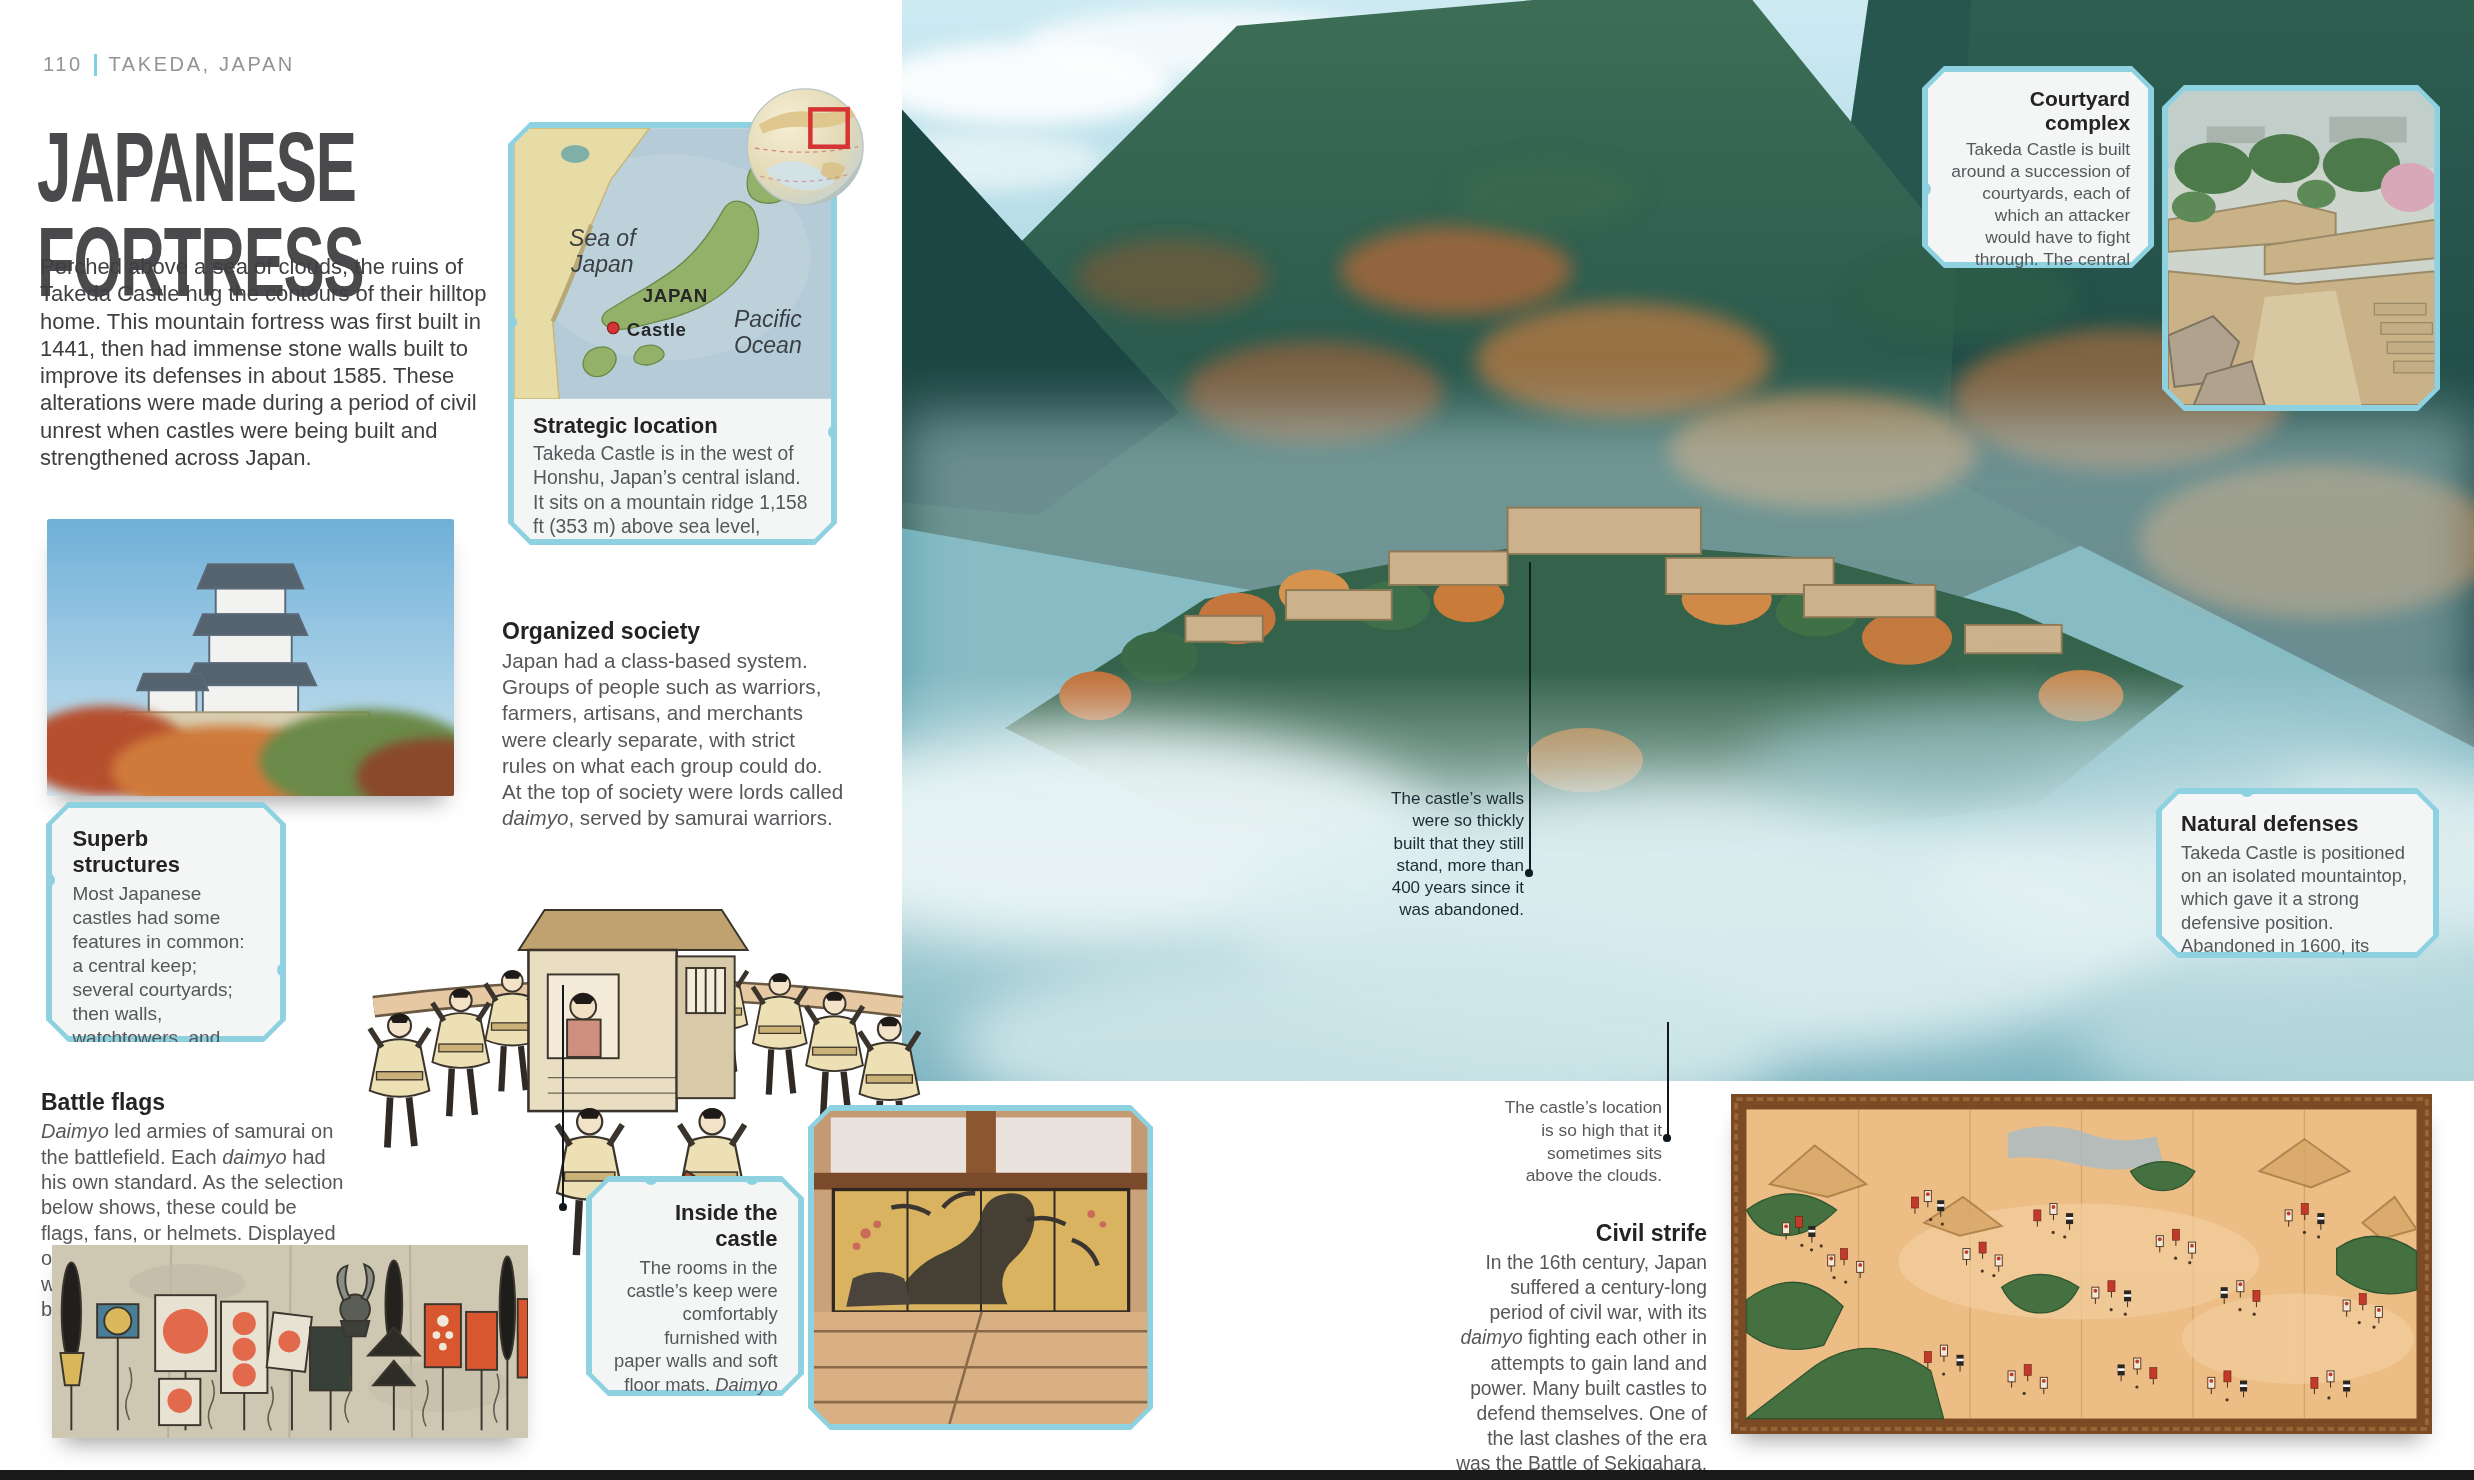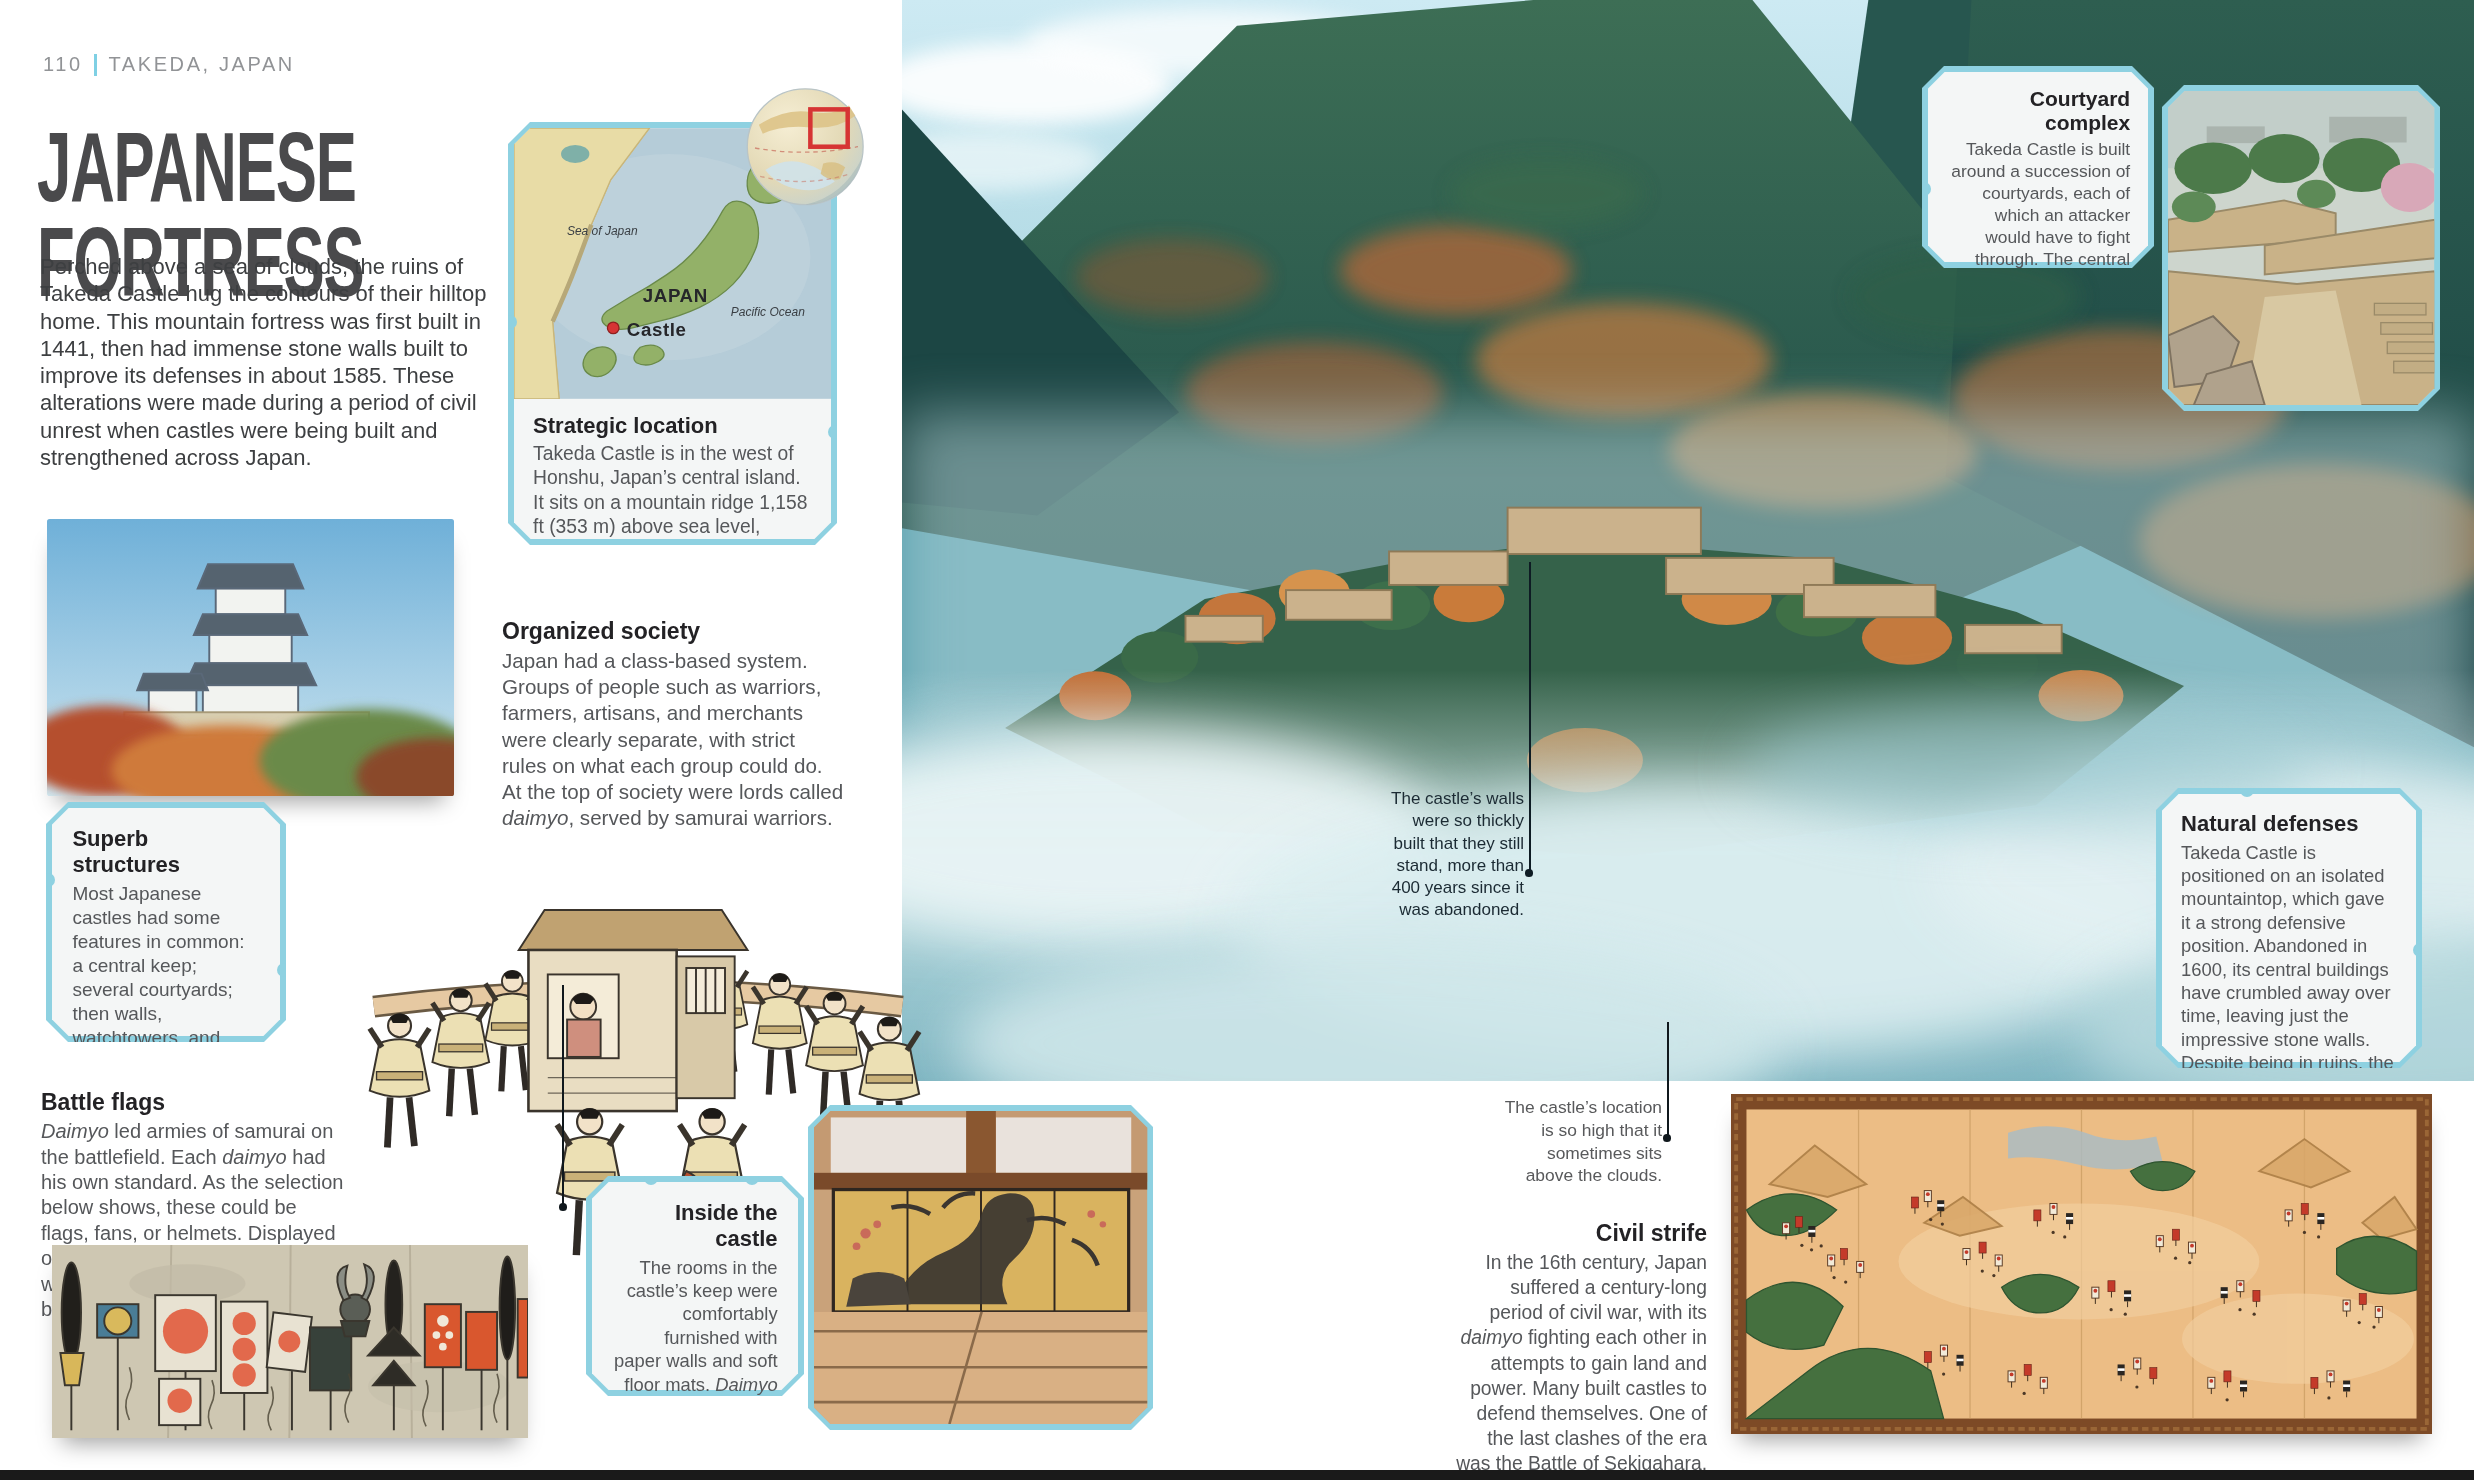--- a/index.html
+++ b/index.html
@@ -33,21 +33,21 @@
   
   .anno{position:absolute;font-size:17.4px;line-height:1.31;color:#58595b;z-index:6;}
   .anno.dark{color:#1b2a33;font-size:17px;}
   .leader{position:absolute;width:1.9px;background:#10181d;z-index:6;}
   .leader-dot{position:absolute;width:7.7px;height:7.7px;border-radius:50%;background:#10181d;z-index:6;}
 
   .shadowed{box-shadow:0 15.5px 22px -10.3px rgba(0,0,0,.38);}
   .footer-bar{position:absolute;left:0;right:0;bottom:0;height:11px;background:#1a1a1a;z-index:9;}
 
   .maplabel{position:absolute;color:#3a3f44;z-index:4;}
-  .maplabel.ital{font-style:italic;font-size:12px;text-align:center;line-height:1.15;}
+  .maplabel.ital{font-style:italic;font-size:23px;text-align:center;line-height:1.15;}
   .maplabel.bold{font-weight:700;font-size:18.7px;letter-spacing:0.6px;color:#26262a;}
 </style>
 </head>
 <body>
 
 <div id="page">
 
   <div style="position:absolute;left:902px;top:0;width:1572px;height:1081px;z-index:1;">
     <svg width="1572" height="1081" viewBox="0 0 2440 1678" preserveAspectRatio="none">
       <defs>
@@ -449,21 +449,21 @@
             <rect x="350" y="420" width="64" height="18"></rect>
         </g>
         <g fill="#5d8a57">
             <ellipse cx="40" cy="180" rx="34" ry="24"></ellipse>
             <ellipse cx="230" cy="160" rx="30" ry="22"></ellipse>
           </g>
       </svg>
     </div>
   </div>
 
-  <div class="callout oct" style="left:2156px;top:788px;width:266px;height:280px;">
+  <div class="callout oct" style="left:2156px;top:788px;width:266px;height:170px;padding-left:17px;">
     <div class="inner octin"></div>
     <div class="content" style="padding:17px 19.3px;">
       <h3>Natural defenses</h3>
       <p style="font-size:18.4px;">Takeda Castle is positioned on an isolated mountaintop, which gave it a strong defensive position. Abandoned in 1600, its central buildings have crumbled away over time, leaving just the impressive stone walls. Despite being in ruins, the castle’s remains still make for an imposing structure today.</p>
     </div>
     <div class="nub" style="left:84px;top:-5.2px;"></div>
     <div class="nub" style="right:-5.2px;top:155px;"></div>
   </div>
 
   <div class="anno dark align-right" style="left:1384px;top:788px;width:140px;">The castle’s walls were so thickly built that they still stand, more than 400 years since it was abandoned.</div>

